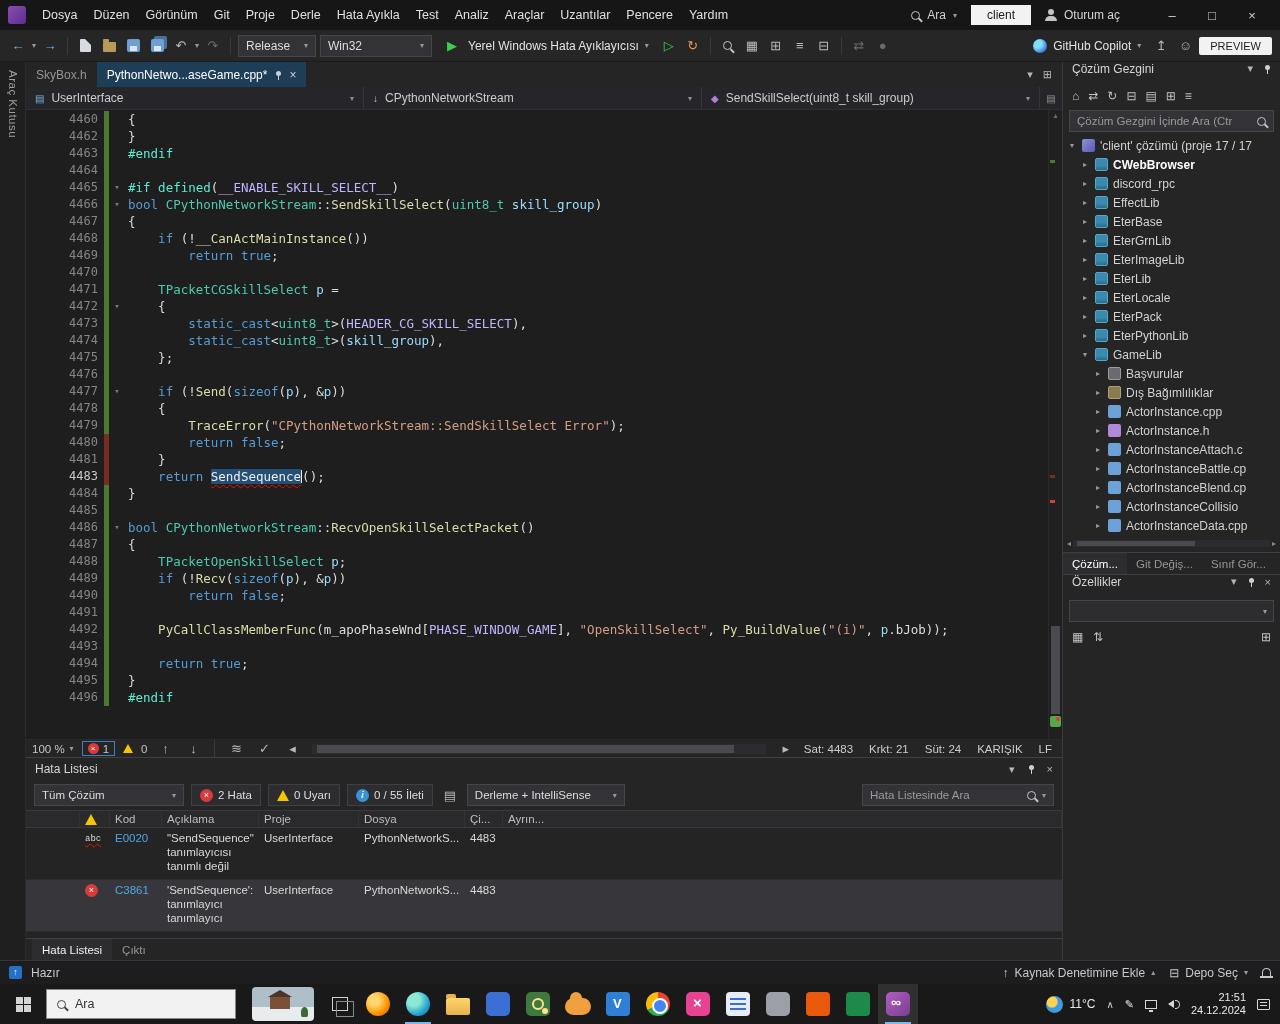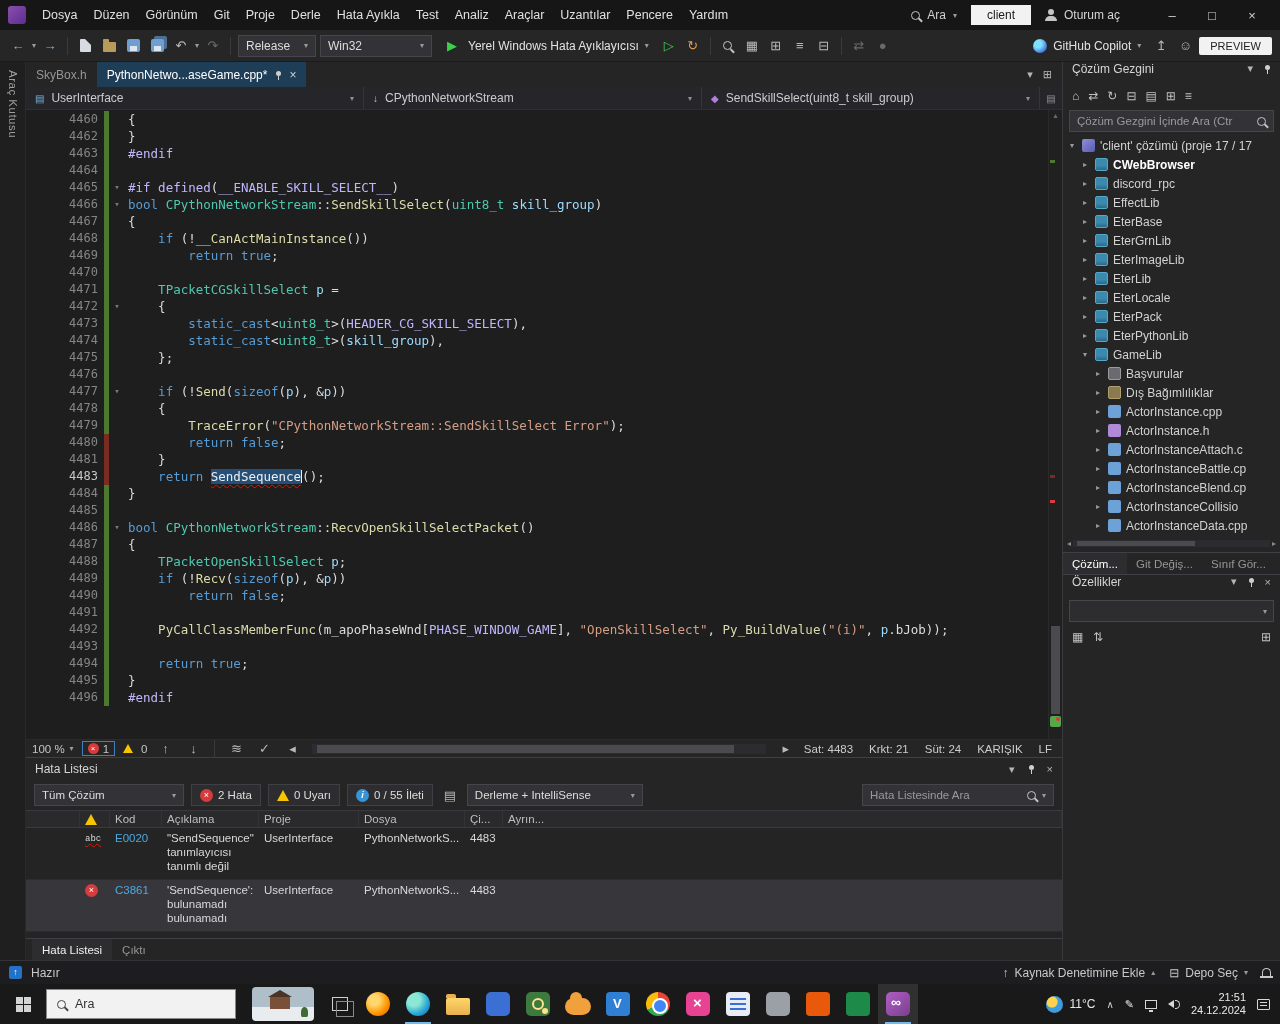--- a/index.html
+++ b/index.html
@@ -79,21 +79,21 @@
   .code-line{display:flex;height:17px;line-height:17px;font-family:"DejaVu Sans Mono",monospace;font-size:12.5px;white-space:pre}
   .bp{width:14px}
   .ln{width:64px;text-align:right;color:#858585;padding-right:6px;font-size:12px}
   .code-line.cur .ln{color:#c8c8c8}
   .chg{width:5px}
   .chg-g{background:#4b7a2f}
   .chg-r{background:#7a2b22}
   .fold{width:16px;text-align:center;color:#7a7a7a;font-size:9px}
   .ct{padding-left:3px}
   .sg-t{color:#dcdcdc}.sg-k{color:#569cd6}.sg-y{color:#4ec9b0}.sg-f{color:#dcdcaa}
-  .sg-m{color:#beb7ff}.sg-s{color:#d69d85}.sg-v{color:#9cdcfe}.sg-p{color:#c4b5fd}
+  .sg-m{color:#beb7ff}.sg-s{color:#d69d85}.sg-v{color:#9cdcfe}.sg-p{color:#5eead4}
   .sg-sel{background:#264f78;color:#eeeeee;text-decoration:underline wavy #e51400 1px;text-underline-offset:3px}
   .caret{display:inline-block;width:1px;height:13px;background:#eeeeee;vertical-align:-2px}
   .vscroll{width:14px;background:#202020;border-left:1px solid #2a2a2a;position:relative;flex:0 0 14px}
   .vs-arrow{position:absolute;left:0;right:0;text-align:center;color:#6a6a6a;font-size:8px}
   .vthumb{position:absolute;left:2px;right:2px;top:82%;height:14%;background:#4a4a4f}
   .vmark{position:absolute;left:1px;width:5px;height:3px}
   .health{position:absolute;left:1px;right:1px;bottom:12px;height:11px;background:#57a64a;border-radius:2px}
   .health::after{content:'';position:absolute;right:1px;top:1px;width:4px;height:4px;border-radius:50%;background:#d83b3b}
 
   
@@ -464,21 +464,21 @@
           </div>
           <div class="el-btn">
             <span class="ico-warn"></span>
             <span>0 Uyarı</span>
           </div>
           <div class="el-btn">
             <span class="ico-info">i</span>
             <span>0 / 55 İleti</span>
           </div>
           <span class="tbi">▤</span>
-          <div class="el-combo" style="width:176px">
+          <div class="el-combo" style="width:158px">
             <span class="lbl" style="flex:1;overflow:hidden;white-space:nowrap">Derleme + IntelliSense</span>
             <span class="car">▾</span>
           </div>
           <div class="el-search">
             <span class="ph">Hata Listesinde Ara</span>
             <span class="mag"></span>
             <span class="car">▾</span>
           </div>
         </div>
         <div class="el-gridhead" id="el-headrow">
@@ -505,21 +505,21 @@
               <div class="el-c c-file">PythonNetworkS...</div>
               <div class="el-c c-line">4483</div>
               <div class="el-c c-extra"></div>
             </div>
             <div class="el-row selected">
               <div class="el-c c-sel"></div>
               <div class="el-c c-ic">
                 <span class="ico-err">×</span>
               </div>
               <div class="el-c c-code">C3861</div>
-              <div class="el-c c-desc">'SendSequence': bulunamadı bulunamadı</div>
+              <div class="el-c c-desc">'SendSequence': tanımlayıcı tanımlayıcı</div>
               <div class="el-c c-proj">UserInterface</div>
               <div class="el-c c-file">PythonNetworkS...</div>
               <div class="el-c c-line">4483</div>
               <div class="el-c c-extra"></div>
             </div>
           </div>
       </div>
 
       <div class="bottom-tabs" id="bottom-tabs">
           <div class="btab active">Hata Listesi</div>

